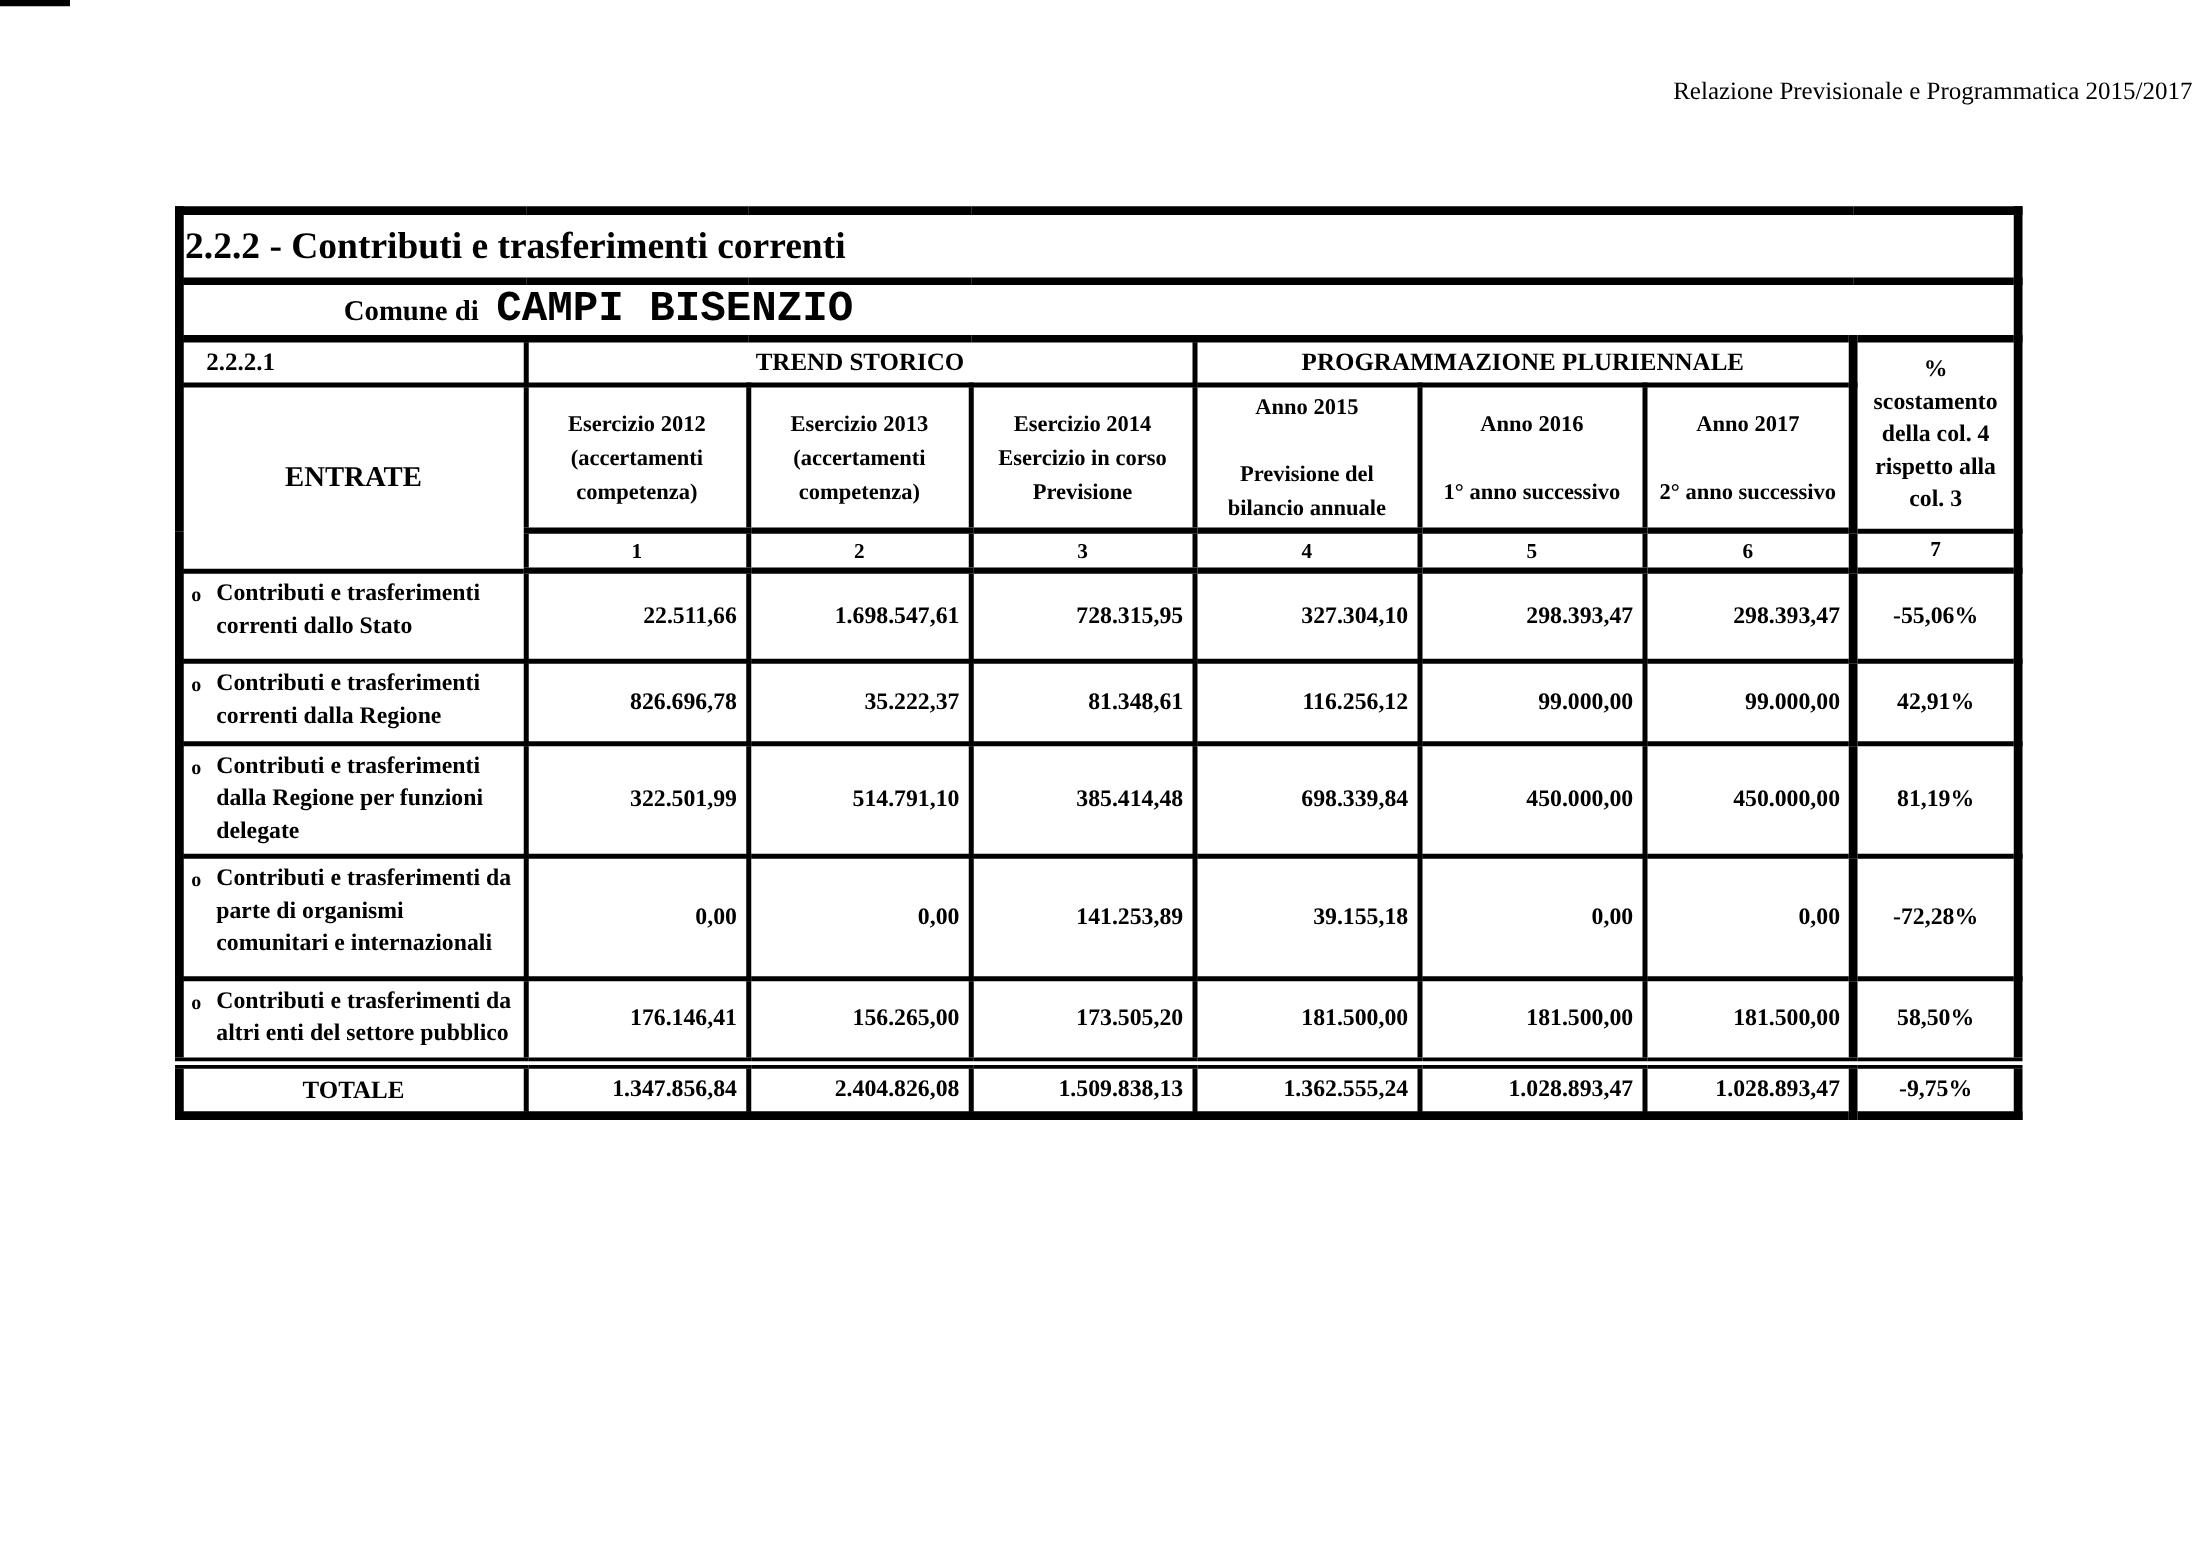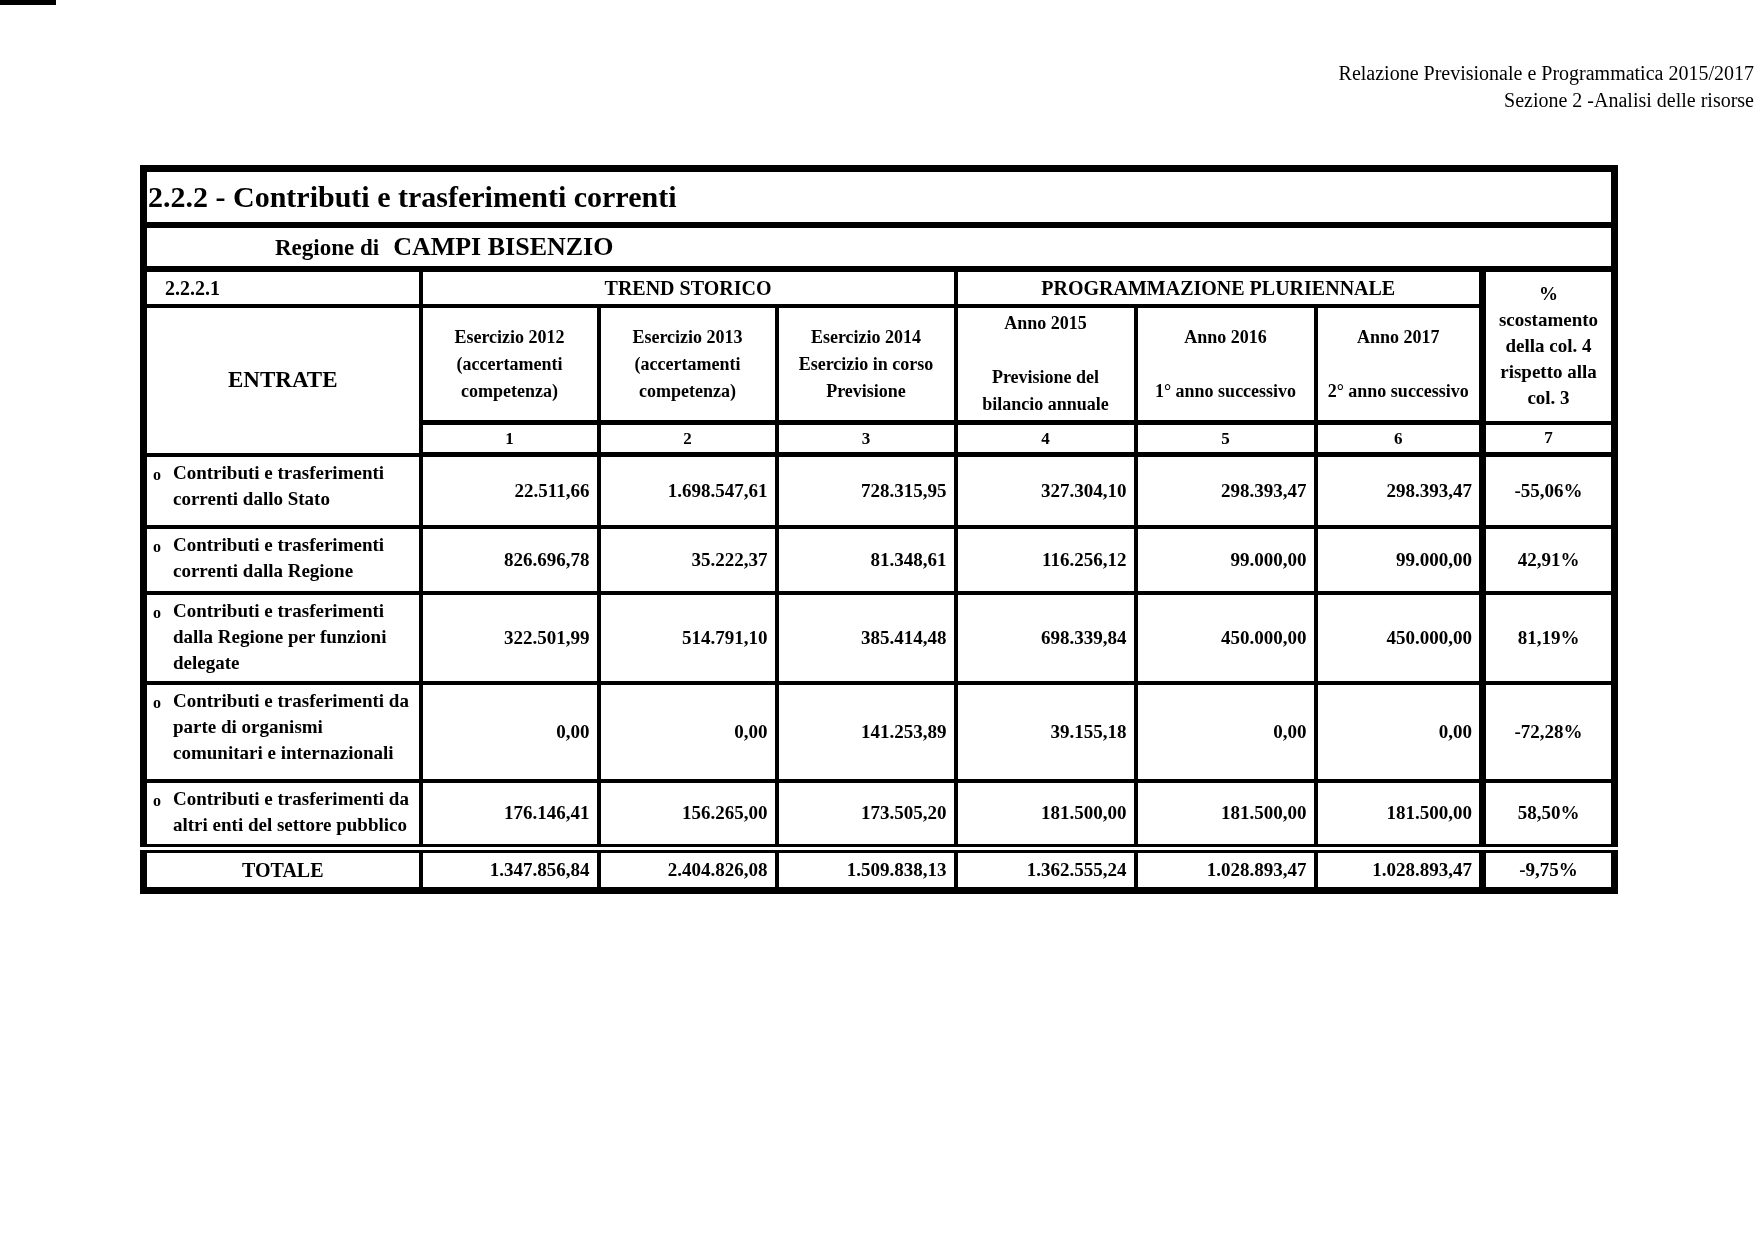--- a/index.html
+++ b/index.html
@@ -12,21 +12,21 @@
   .doc-header{position:absolute;top:60px;left:0;width:100%;text-align:right;
     font-size:20px;line-height:27px;font-weight:normal;}
   table.main{
     position:absolute;left:140px;top:165px;
     border-collapse:collapse;table-layout:fixed;
     border:7px solid #000;
   }
   td{border:4px solid #000;font-weight:bold;vertical-align:middle;overflow:hidden;}
   .c-title{font-size:30px;text-align:left;height:48px;border-bottom:6px solid #000;}
   .c-comune{height:36px;border-bottom:6px solid #000;padding-left:128px;font-size:23px;vertical-align:middle;}
-  .comune-name{font-size:26px;padding-left:14px;}
+  .comune-name{font-size:34px;padding-left:14px;font-family:Liberation Mono, monospace;}
   .c-code{font-size:20px;padding-left:18px;height:30px;}
   .c-group{font-size:20px;text-align:center;}
   .c-pcthead{font-size:19px;text-align:center;line-height:26px;white-space:pre-line;
     border-left:7px solid #000;vertical-align:middle;padding:2px 4px;}
   .c-entrate{font-size:23px;text-align:center;}
   .c-colhead{font-size:18px;text-align:center;white-space:pre-line;line-height:27px;
     height:100px;padding:2px 4px;border-bottom:5px solid #000;}
   .c-num{font-size:17px;text-align:center;height:25px;border-bottom:5px solid #000;}
   .c-label{font-size:19px;line-height:26px;vertical-align:top;
     padding:3px 6px 3px 26px;position:relative;}
@@ -37,41 +37,40 @@
   .c-total{font-size:20px;text-align:center;height:32px;}
   .r1{height:72px;}.r2{height:66px;}.r3{height:90px;}.r4{height:98px;}.r5{height:68px;}
 </style>
 </head>
 <body>
 
 <div class="corner-mark"></div>
 
 <div class="doc-header">
   <div>Relazione Previsionale e Programmatica 2015/2017</div>
-  <div>Sezione 2 -Analisi delle risorse</div>
 </div>
 
 <table class="main">
   <colgroup>
     <col style="width:277px">
       <col style="width:178px">
       <col style="width:178px">
     <col style="width:179px">
       <col style="width:180px">
       <col style="width:180px">
     <col style="width:167px">
       <col style="width:132px">
   </colgroup>
   <tbody>
     <tr>
       <td class="c-title" colspan="8">2.2.2 - Contributi e trasferimenti correnti</td>
     </tr>
     <tr>
       <td class="c-comune" colspan="8">
-        <span>Regione di</span><span class="comune-name">CAMPI BISENZIO</span>
+        <span>Comune di</span><span class="comune-name">CAMPI BISENZIO</span>
       </td>
     </tr>
     <tr>
       <td class="c-code">2.2.2.1</td>
       <td class="c-group" colspan="3">TREND STORICO</td>
       <td class="c-group" colspan="3">PROGRAMMAZIONE PLURIENNALE</td>
       <td class="c-pcthead" rowspan="2">%
 scostamento
 della col. 4
 rispetto alla

